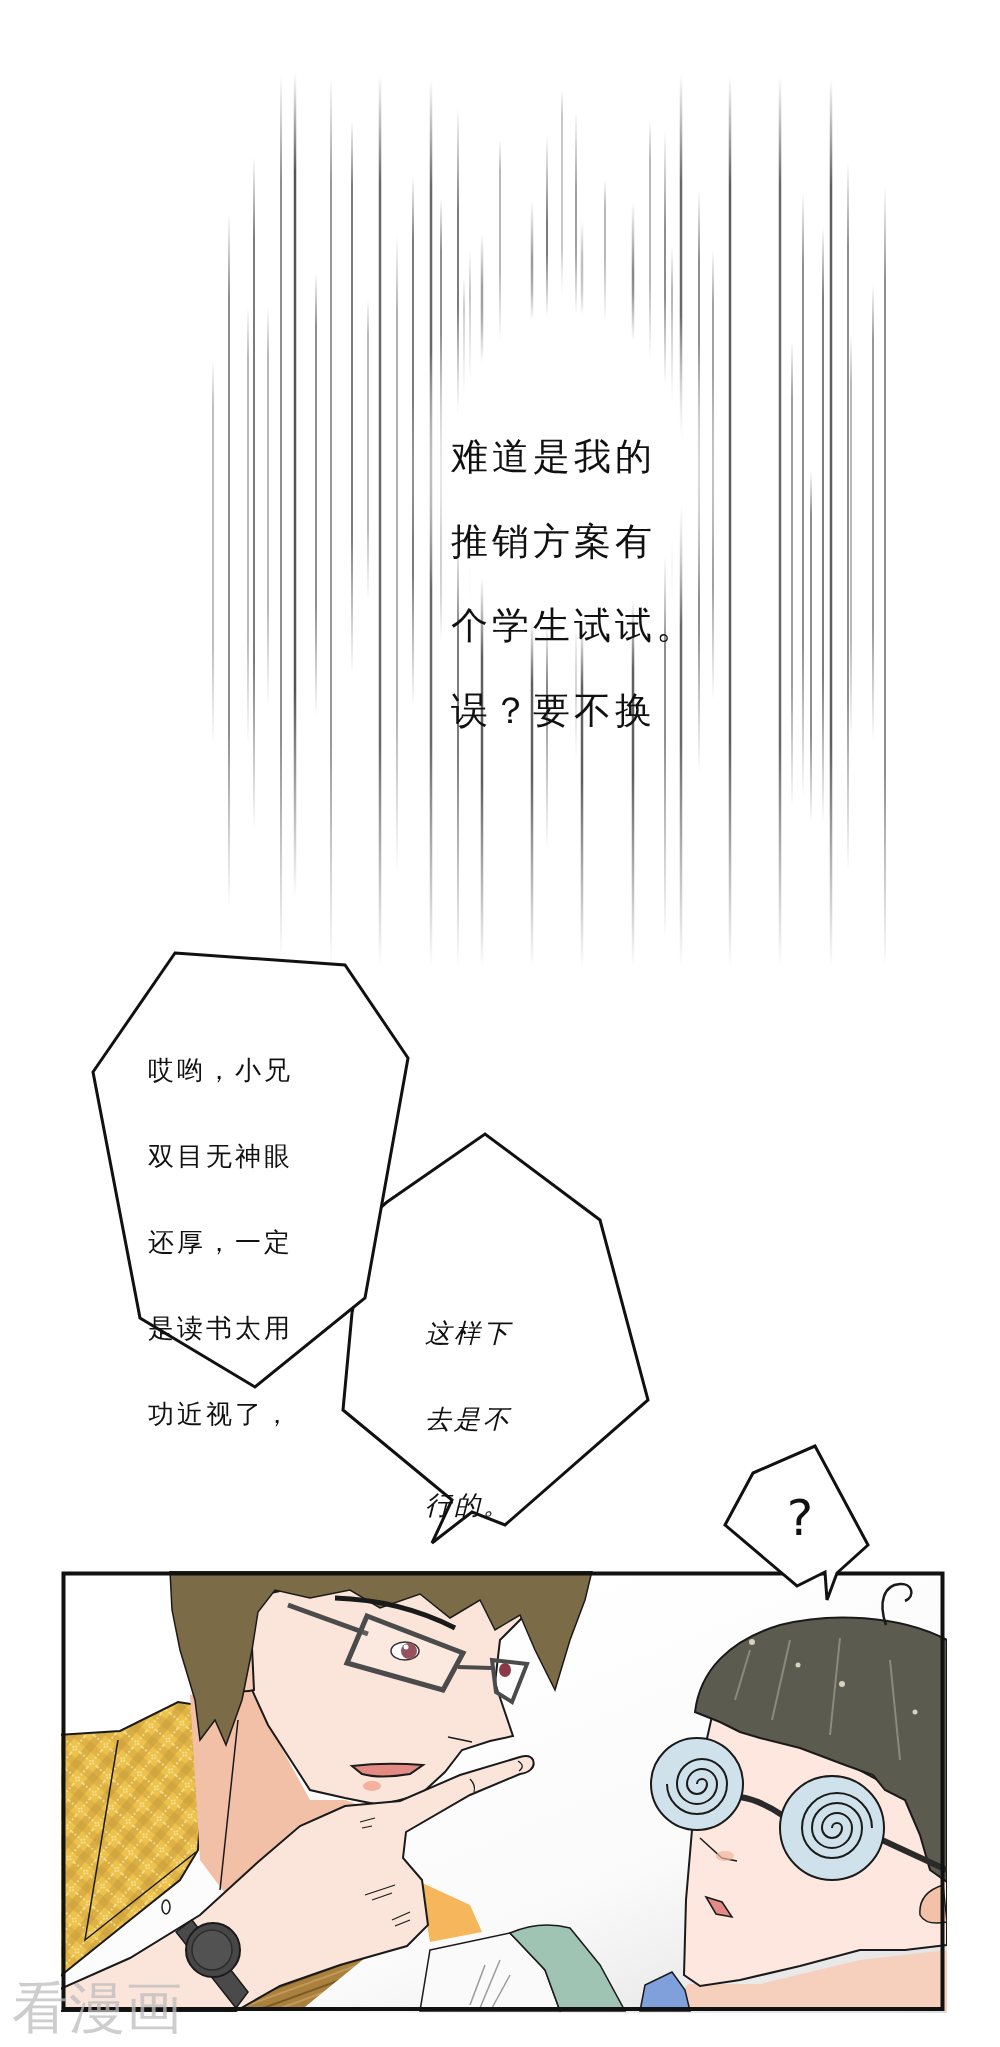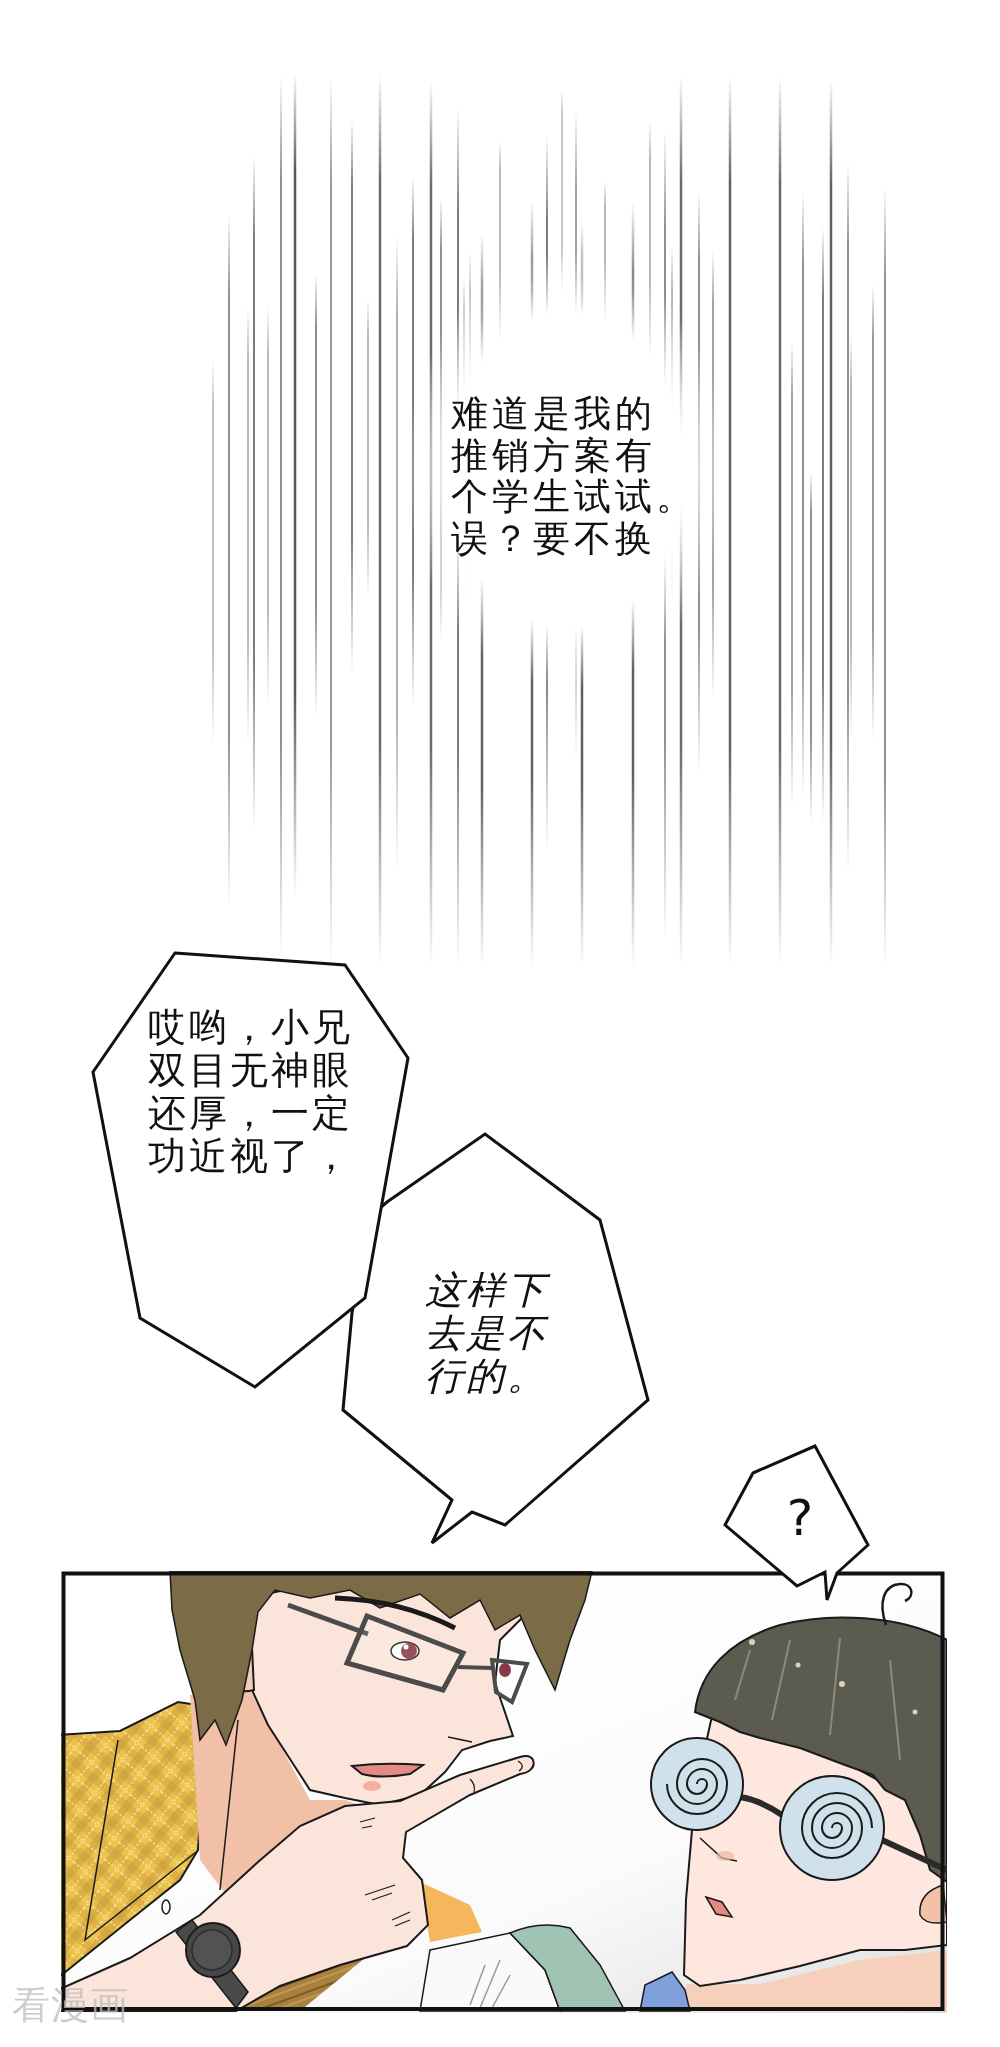--- a/index.html
+++ b/index.html
@@ -4,32 +4,32 @@
 <style>
   html, body { margin: 0; padding: 0; background: #ffffff; }
   body { width: 1000px; height: 2047px; position: relative; overflow: hidden; }
   .layer { position: absolute; left: 0; top: 0; }
   .txt {
     position: absolute;
     font-family: "DejaVu Sans", "Liberation Sans", sans-serif;
     color: #111111;
     white-space: nowrap;
   }
-  .txt .ln { display: block; }
+  .txt .ln { display: block; margin-top: 43px; }
   .thought { font-size: 37px; line-height: 41.5px; letter-spacing: 4px; }
-  .speech  { font-size: 38px; line-height: 43px; letter-spacing: 3px; }
+  .speech  { font-size: 26px; line-height: 43px; letter-spacing: 3px; }
   .qmark {
     font-size: 50px; line-height: 64px; height: 64px; width: 60px;
     text-align: center; letter-spacing: 0;
   }
   .panel { position: absolute; left: 61px; top: 1571px; width: 886px; height: 442px; }
   .watermark {
     position: absolute; left: 12px; top: 1978px;
-    font-family: Liberation Mono, monospace;
-    font-size: 38px; line-height: 60px; letter-spacing: 1px;
+    font-family: Liberation Sans, sans-serif;
+    font-size: 56px; line-height: 60px; letter-spacing: 1px;
     color: rgba(188, 188, 188, 0.75);
     white-space: nowrap;
   }
 </style>
 </head>
 <body>
 
 <svg class="layer" id="speedlines" width="1000" height="1000" viewBox="0 0 1000 1000">
   <defs>
     <linearGradient id="lineFade" x1="0" y1="0" x2="0" y2="1">
@@ -222,20 +222,21 @@
 <svg class="layer" width="1000" height="2047" viewBox="0 0 1000 2047">
   <polygon points="387,1202 485,1134 600,1220 648,1400 505,1525 472,1512 432,1543 452,1500 343,1410 352,1313 356,1290 372,1215" stroke="#111111" stroke-width="3" stroke-linejoin="miter" fill="#ffffff"></polygon>
   <polygon points="175,953 345,965 408,1058 365,1298 255,1387 140,1318 93,1072" stroke="#111111" stroke-width="3" stroke-linejoin="miter" fill="#ffffff"></polygon>
   <polygon points="815,1446 868,1545 837,1573 827,1600 825,1572 797,1586 725,1525 753,1473" stroke="#111111" stroke-width="3" stroke-linejoin="miter" fill="#ffffff"></polygon>
 </svg>
 
 <div class="txt speech" style="left:148px; top:1006px;">
   <span class="ln">哎哟，小兄</span>
   <span class="ln">双目无神眼</span>
   <span class="ln">还厚，一定</span>
+  <span class="ln">是读书太用</span>
   <span class="ln">功近视了，</span>
 </div>
 
 <div class="txt speech" style="left:425px; top:1269px;font-style:italic;">
   <span class="ln">这样下</span>
   <span class="ln">去是不</span>
   <span class="ln">行的。</span>
 </div>
 
 <div class="txt qmark" style="left:770px; top:1486px;">?</div>

